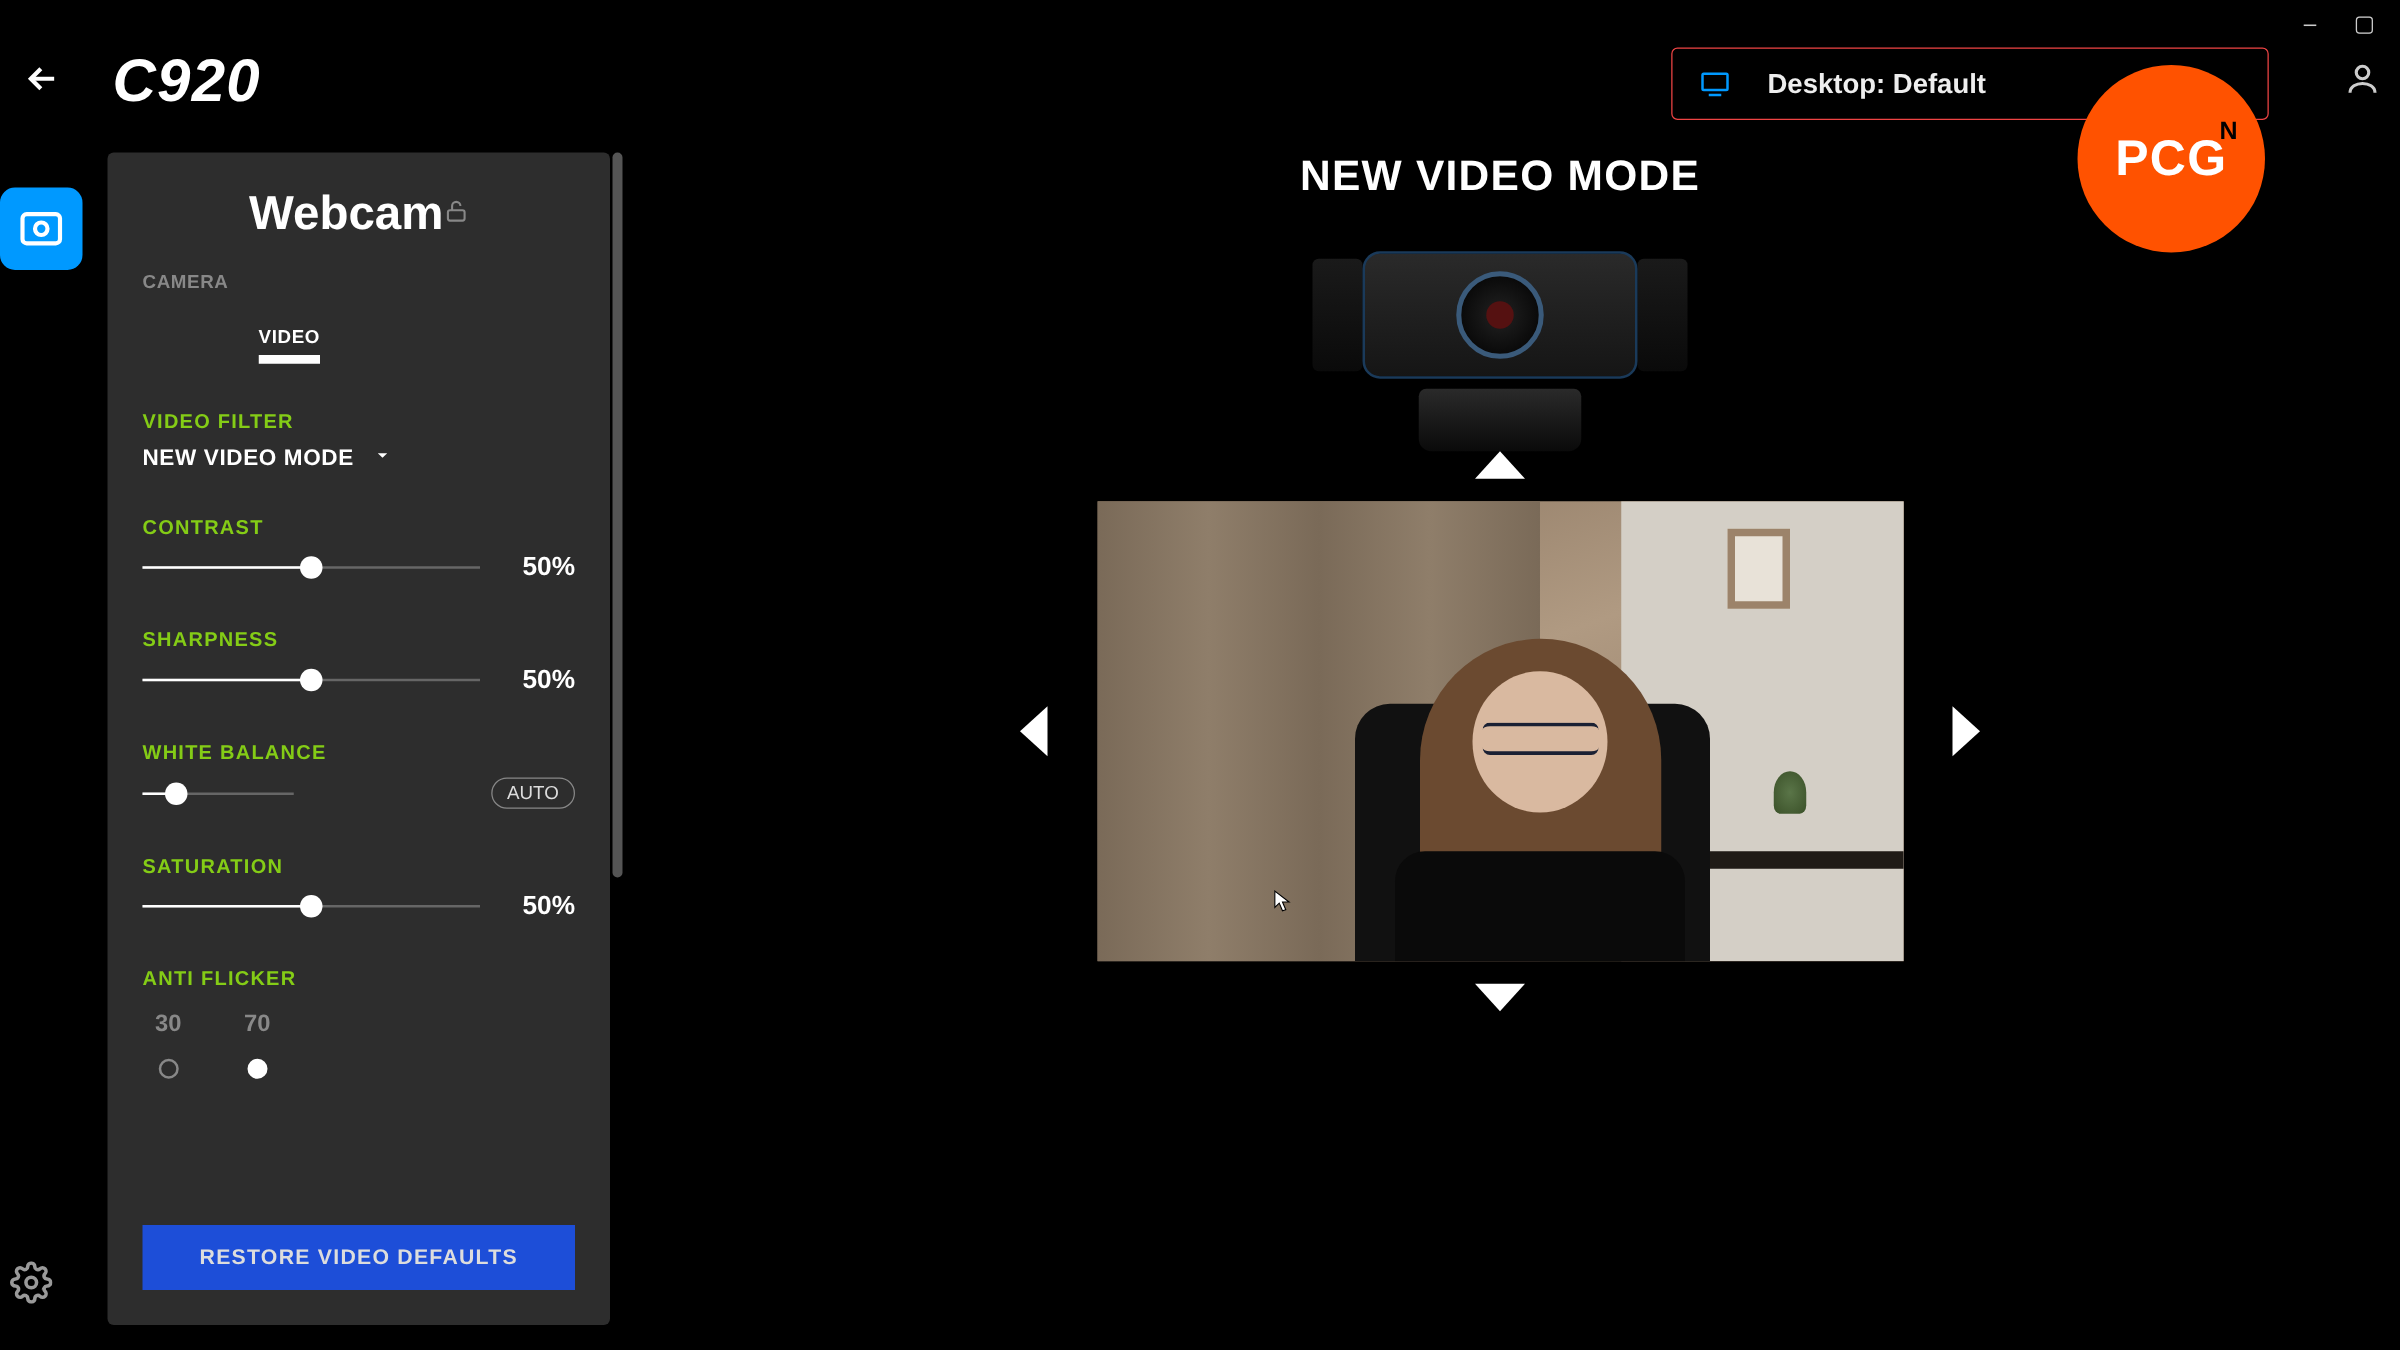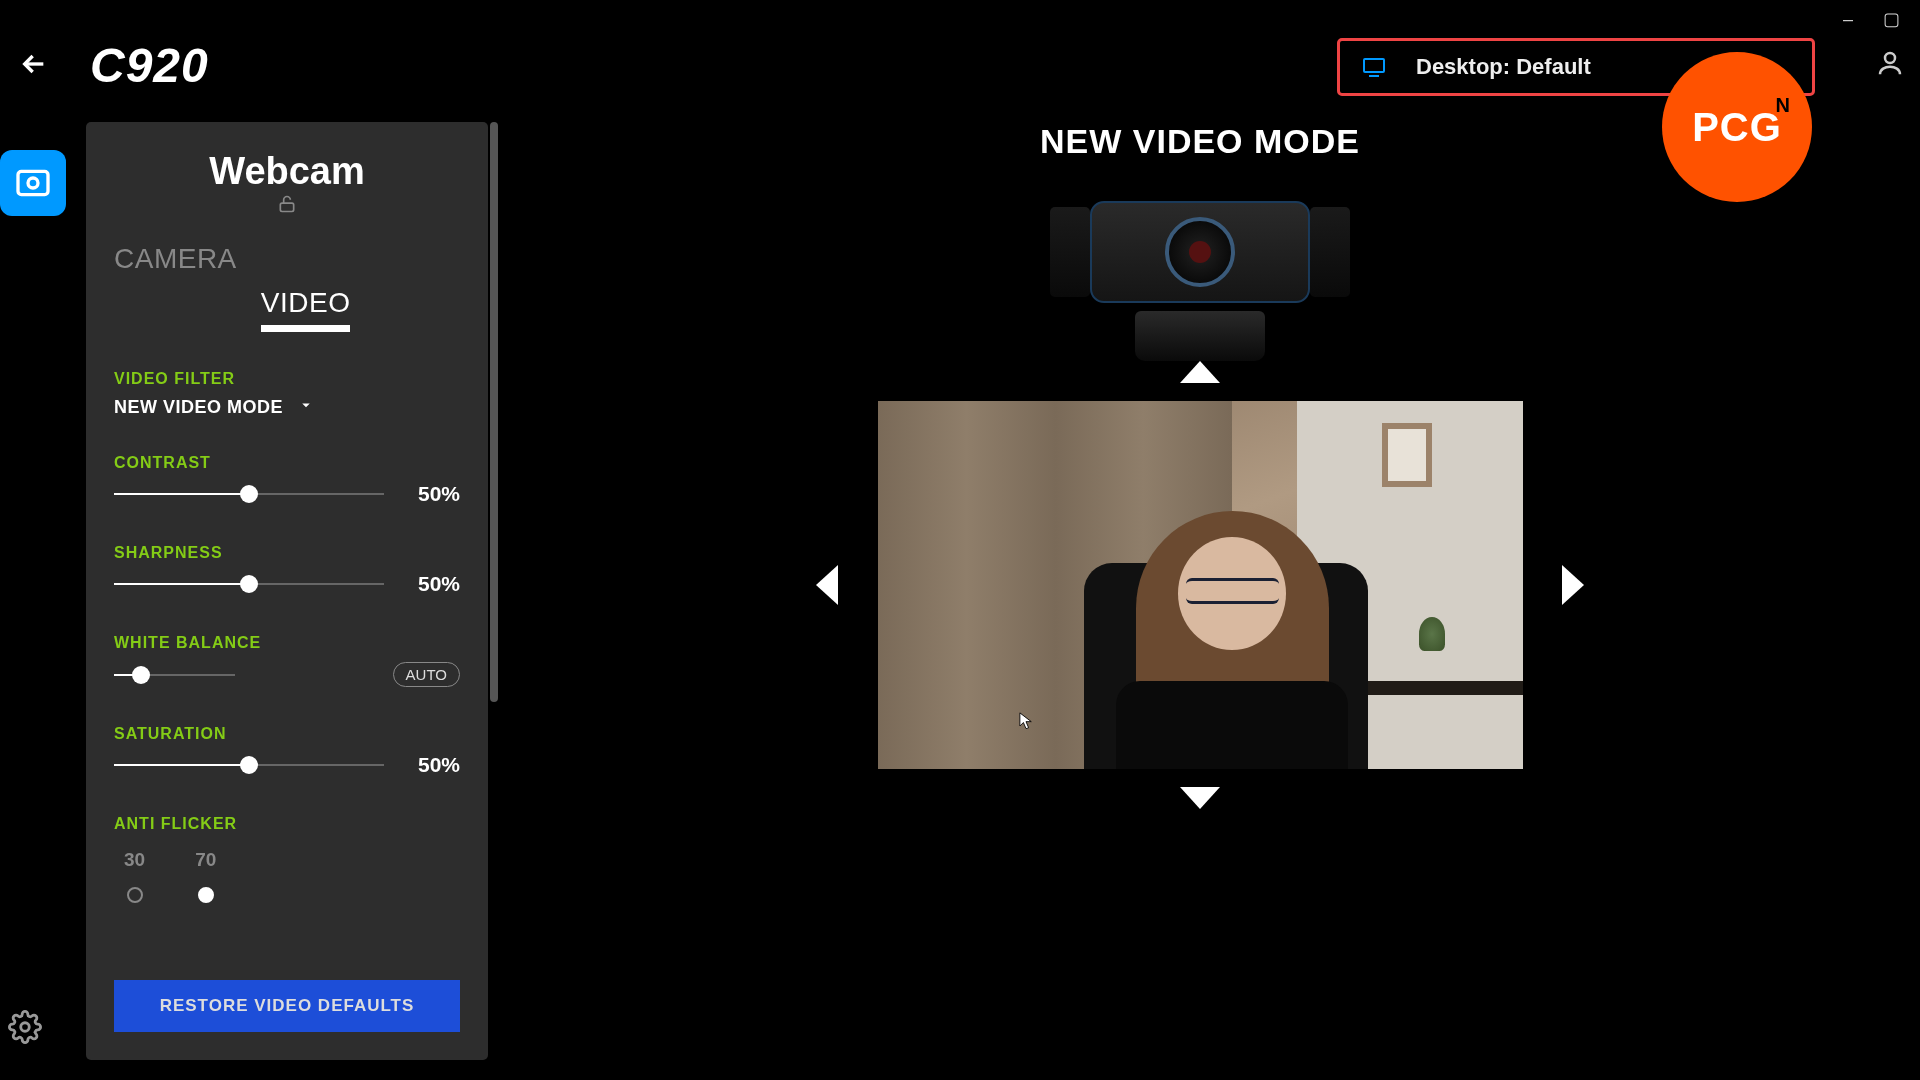--- a/index.html
+++ b/index.html
@@ -7,21 +7,21 @@
 
 
 .window-controls { position: absolute; top: 8px; right: 20px; display: flex; gap: 30px; align-items: center; }
 .win-ctrl { color: #ccc; font-size: 18px; cursor: pointer; }
 
 
 .header { display: flex; align-items: center; padding: 38px 30px 0 18px; position: relative; }
 .back-btn { color: #fff; margin-right: 40px; cursor: pointer; }
 .back-btn svg { width: 32px; height: 32px; }
 .app-title { font-size: 48px; font-weight: 800; letter-spacing: 1px; font-style: italic; }
-.desktop-selector { position: absolute; right: 105px; top: 38px; width: 478px; height: 58px; border: 3px solid #ef4444; border-radius: 5px; display: flex; align-items: center; padding: 0 22px; cursor: pointer; }
+.desktop-selector { position: absolute; right: 105px; top: 38px; width: 478px; height: 58px; border: 1px solid #ef4444; border-radius: 5px; display: flex; align-items: center; padding: 0 22px; cursor: pointer; }
 .desktop-selector .monitor-icon { width: 24px; height: 24px; margin-right: 30px; color: #0099ff; }
 .desktop-selector-label { font-size: 22px; font-weight: 700; color: #eee; }
 .user-icon { position: absolute; right: 15px; top: 48px; color: #ccc; cursor: pointer; }
 .user-icon svg { width: 30px; height: 30px; }
 
 
 .brand-badge { position: absolute; right: 108px; top: 52px; width: 150px; height: 150px; border-radius: 50%; background: #ff5200; display: flex; align-items: center; justify-content: center; z-index: 50; }
 .brand-badge span.main { color: #fff; font-size: 40px; font-weight: 900; letter-spacing: 1px; }
 .brand-badge span.sup { color: #000; font-size: 20px; font-weight: 900; position: absolute; top: 42px; right: 22px; }
 
@@ -31,27 +31,27 @@
 .rail-btn svg { width: 40px; height: 40px; color: #fff; }
 .settings-rail { position: absolute; left: 8px; bottom: 32px; }
 .settings-rail svg { width: 34px; height: 34px; color: #999; cursor: pointer; }
 
 
 .sidebar-wrap { position: absolute; left: 86px; top: 122px; width: 418px; height: 938px; display: flex; }
 .sidebar { width: 402px; background: #2d2d2d; border-radius: 5px; padding: 28px 28px 28px 28px; display: flex; flex-direction: column; }
 .scrollbar-track { width: 14px; background: transparent; position: relative; }
 .scrollbar-thumb { position: absolute; top: 0; left: 2px; width: 8px; height: 580px; background: #555; border-radius: 4px; }
 
-.panel-head { display: flex; justify-content: flex-start; align-items: center; margin-bottom: 24px; flex-direction: column; }
+.panel-head { display: flex; justify-content: center; align-items: center; margin-bottom: 24px; }
 .panel-title { font-size: 38px; font-weight: 700; }
 .lock-icon { color: #888; }
 
 
 .tabs { display: flex; gap: 24px; margin-bottom: 38px; }
-.tab { font-size: 28px; font-weight: 400; letter-spacing: 0.5px; color: #888; padding-bottom: 6px; cursor: pointer; }
+.tab { font-size: 15px; font-weight: 700; letter-spacing: 0.5px; color: #888; padding-bottom: 6px; cursor: pointer; }
 .tab.active { color: #fff; border-bottom: 7px solid #ffffff; margin-top: 44px; }
 
 
 .section-label { font-size: 16px; font-weight: 700; letter-spacing: 1px; color: #84cc16; text-transform: uppercase; margin-bottom: 8px; }
 
 
 .dropdown-row { display: flex; align-items: center; gap: 14px; margin-bottom: 36px; cursor: pointer; }
 .dropdown-value { font-size: 18px; font-weight: 700; letter-spacing: 0.5px; color: #fff; }
 .chevron svg { color: #fff; width: 18px; height: 18px; }
 

